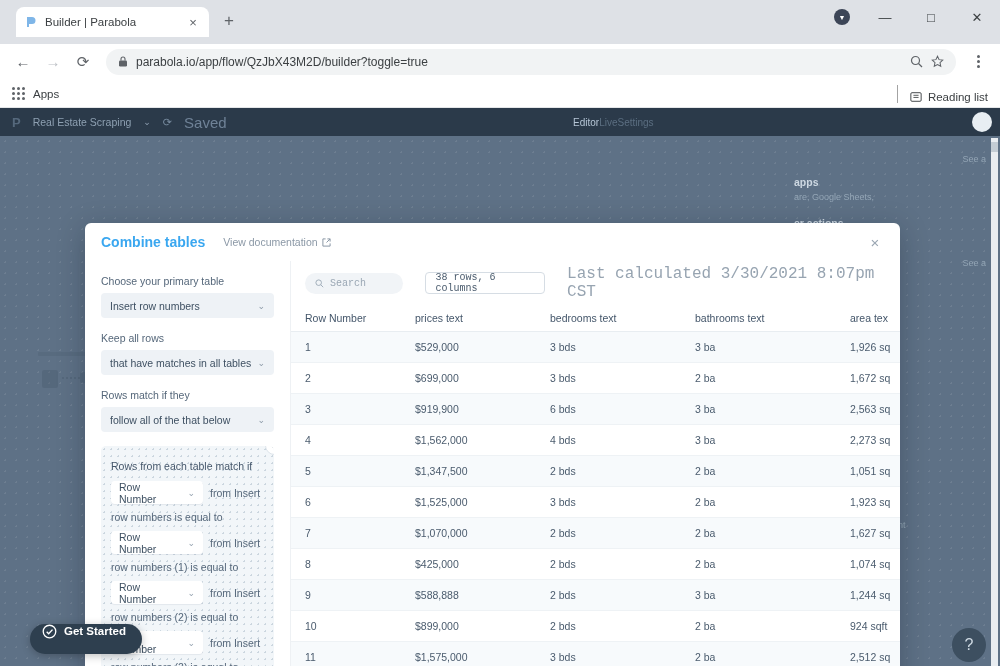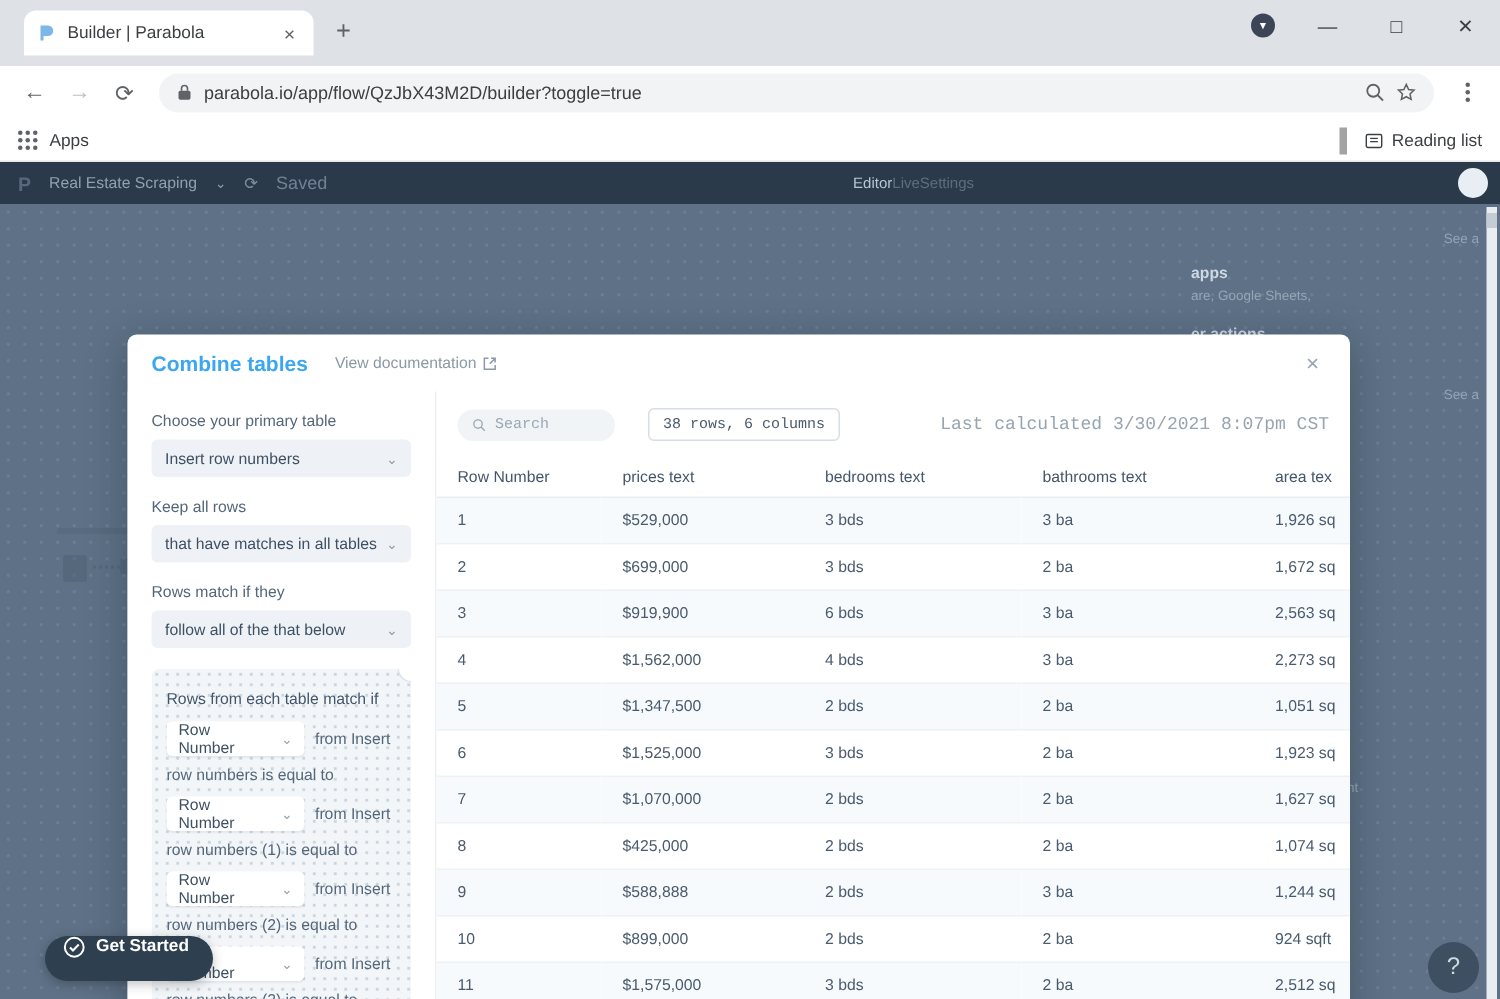--- a/index.html
+++ b/index.html
@@ -83,40 +83,40 @@
     height: 28px; background: #fff; display: flex; align-items: center;
     padding: 0 12px; border-bottom: 1px solid #e4e6e8; font-size: 11.5px;
     color: #3c4043;
   }
   .apps-grid {
     display: grid; grid-template-columns: repeat(3, 3px);
     grid-template-rows: repeat(3, 3px); gap: 2px; margin-right: 8px;
   }
   .apps-grid i { width: 3px; height: 3px; background: #5f6368; border-radius: 50%; }
   .reading-list {
-    margin-left: auto; display: flex; align-items: center; gap: 6px;
-    border-left: 5px solid #a3a3a3; padding-left: 12px; height: 18px;
+    margin-left: auto; display: flex; align-items: flex-end; gap: 6px;
+    border-left: 1px solid #a3a3a3; padding-left: 12px; height: 18px;
   }
 
   
   .viewport {
     position: relative; width: 1000px; height: 568px; overflow: hidden;
     background: #f4f6f8;
   }
 
   
   .app-bar {
     height: 28px; background: #2b3a4a; display: flex; align-items: center;
     padding: 0 12px; gap: 12px; position: relative; z-index: 2;
   }
   .app-logo { color: #55687c; font-weight: bold; font-size: 13px; }
   .flow-name { color: #8ea0b2; font-size: 10.5px; }
   .chev-sm { color: #8ea0b2; font-size: 9px; }
   .refresh-icon { color: #7b8fa3; font-size: 11px; }
-  .saved-text { color: #6f8297; font-size: 12px; }
+  .saved-text { color: #6f8297; font-size: 15px; }
   .app-center { display: flex; margin: 0 auto; }
   .app-center span { font-size: 10px; }
   .nav-active { color: #b6c6d6; }
   .nav-dim { color: #5b6e81; }
   .avatar-top {
     position: absolute; right: 8px; top: 4px; width: 20px; height: 20px;
     border-radius: 50%; background: #e8eef3;
   }
 
   
@@ -238,21 +238,21 @@
   .search-box {
     width: 105px; height: 21px; background: #f1f4f7; border-radius: 11px;
     display: flex; align-items: center; padding: 0 10px; gap: 6px;
     font-size: 10px; color: #9aa7b4;
   }
   .rows-pill {
     height: 22px; border: 1px solid #d6dde4; border-radius: 4px;
     display: flex; align-items: center; padding: 0 9px; font-size: 10px;
     color: #4a5b6d;
   }
-  .calc-text { margin-left: auto; font-size: 12px; color: #97a4b1; }
+  .calc-text { margin-left: auto; font-size: 16px; color: #97a4b1; }
 
   .grid-wrap { flex: 1; overflow: hidden; position: relative; }
   table.grid { width: 100%; border-collapse: collapse; table-layout: fixed; }
   table.grid th {
     text-align: left; font-size: 10.5px; font-weight: normal; color: #44566a;
     padding: 7px 0 7px 14px; border-bottom: 1px solid #e8edf1; background: #fff;
   }
   table.grid td {
     font-size: 10.5px; color: #4a5b6d; padding: 9px 0 9px 14px;
     border-bottom: 1px solid #eef2f5; white-space: nowrap; overflow: hidden;

